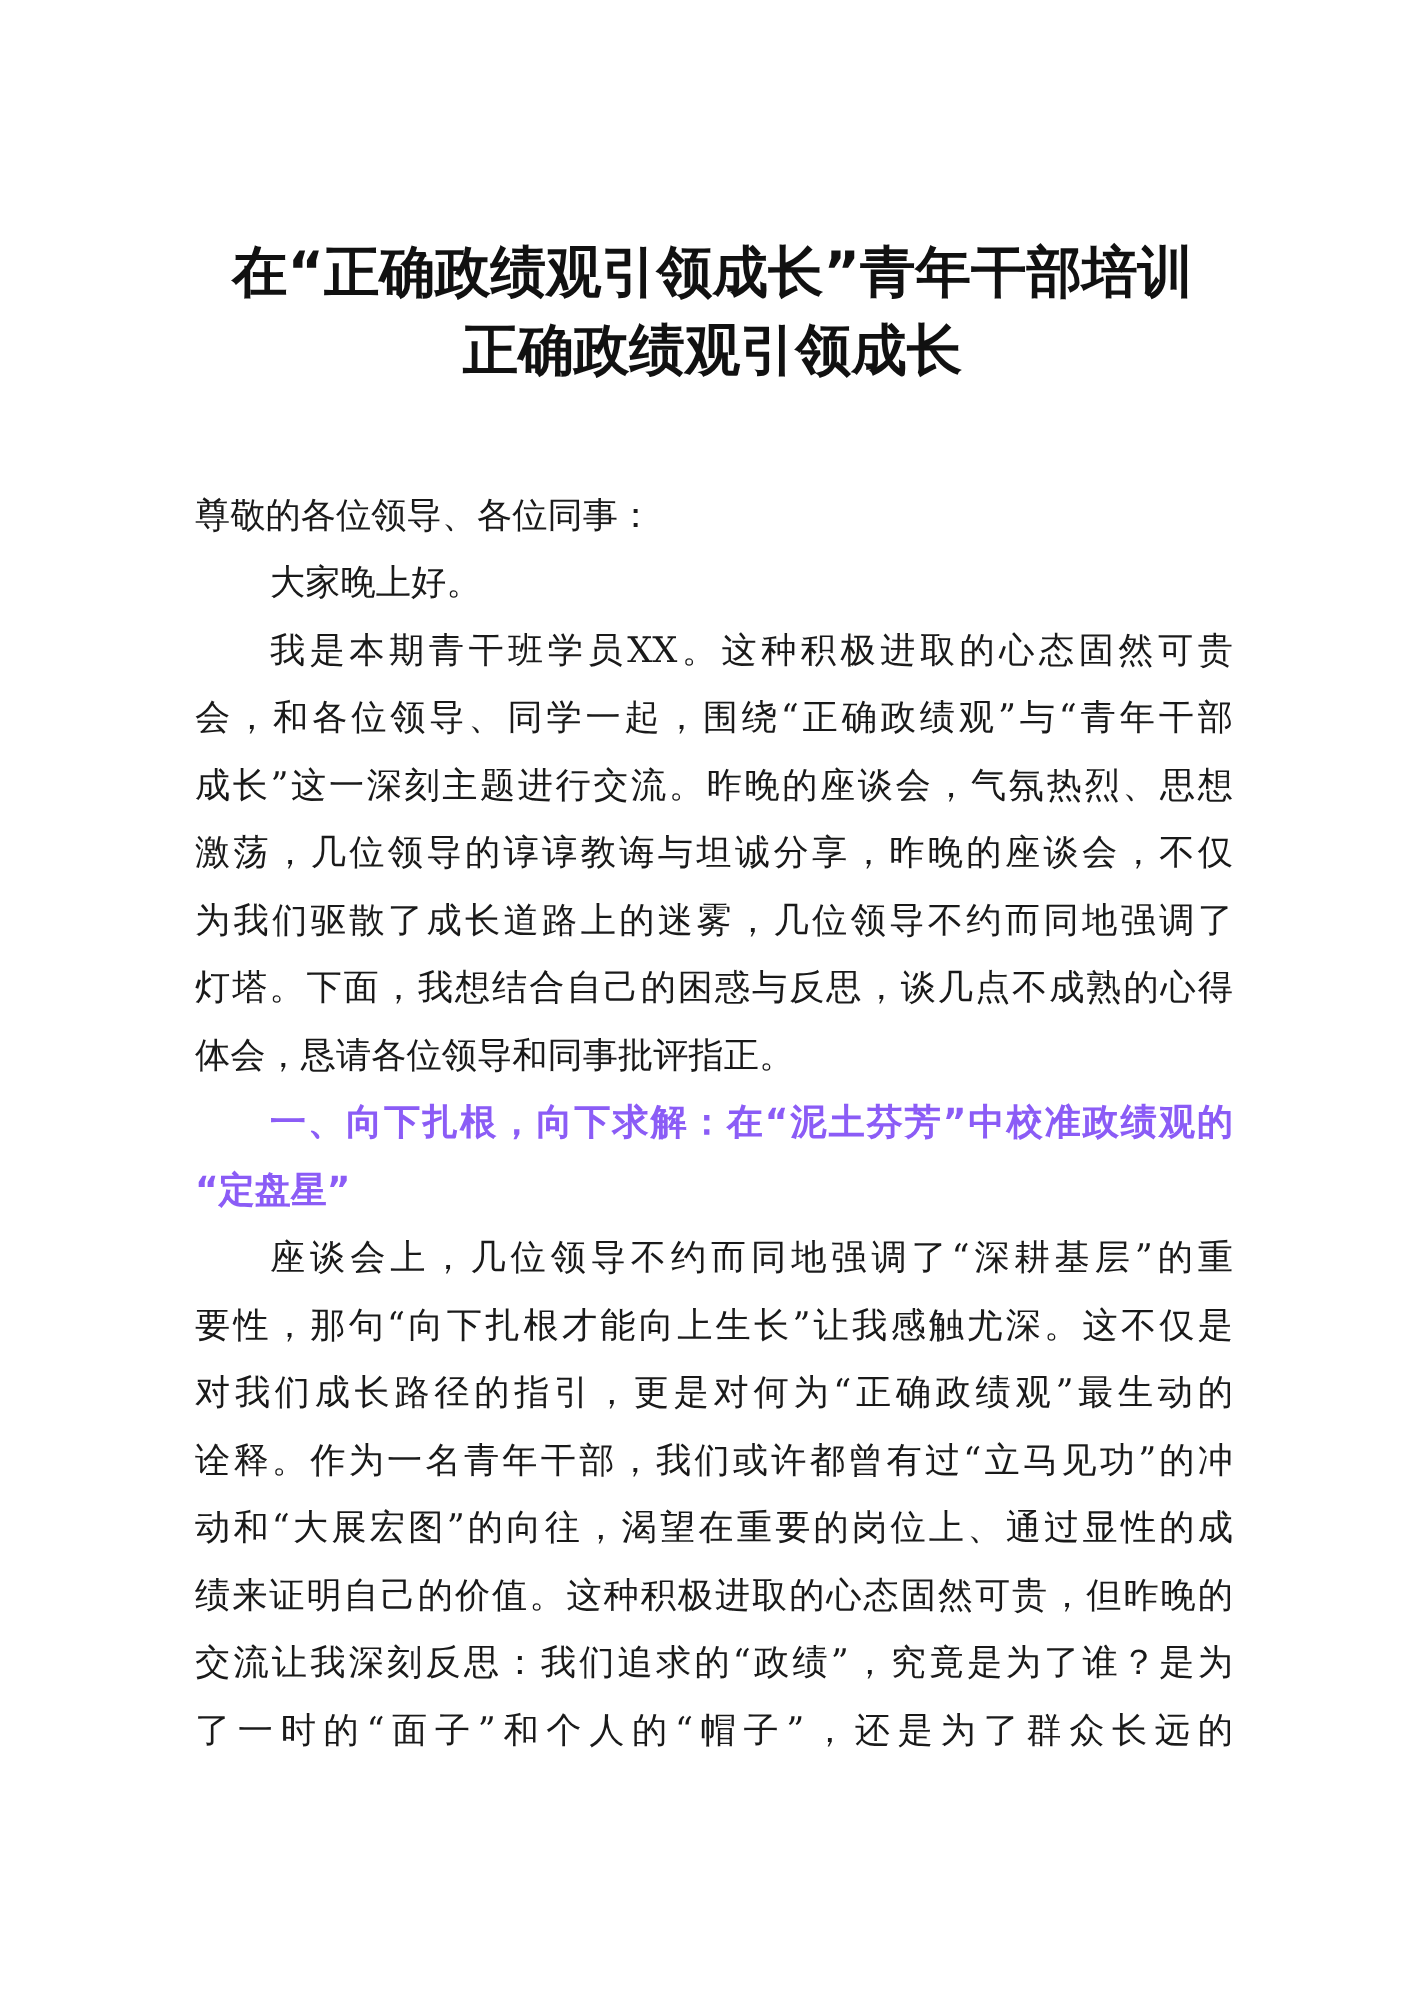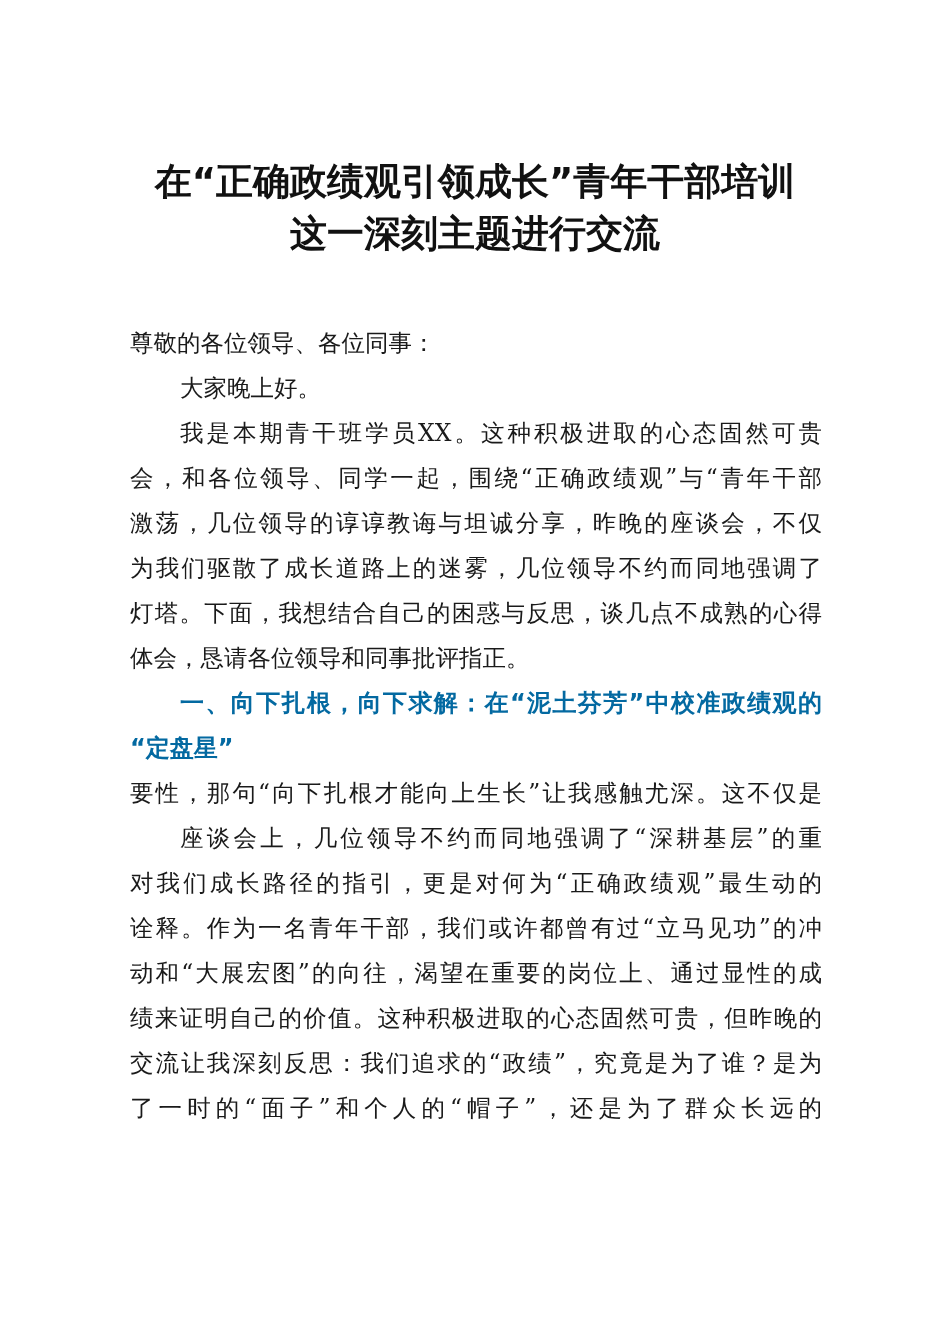--- a/index.html
+++ b/index.html
@@ -14,52 +14,53 @@
   .body {
     position: absolute; left: 130px; width: 692px; top: 321px;
     font-family: "DejaVu Serif", serif; font-size: 23.5px; color: #1a1a1a;
   }
   .line {
     height: 45px; line-height: 45px; white-space: nowrap;
     text-align: justify; text-align-last: justify;
   }
   .line.last { text-align-last: left; }
   .indent { padding-left: 50px; }
-  .heading { font-family: "DejaVu Sans", sans-serif; font-weight: bold; font-size: 24px; color: #0369a1; }
+  .heading { font-family: "DejaVu Sans", sans-serif; font-weight: bold; font-size: 24px; color: #8b5cf6; }
 </style>
 </head>
 <body>
 
 <div class="page">
   <div class="title">
     <div>在“正确政绩观引领成长”青年干部培训</div>
-    <div>这一深刻主题进行交流</div>
+    <div>正确政绩观引领成长</div>
   </div>
 
   <div class="body">
     <div class="line last">尊敬的各位领导、各位同事：</div>
     <div class="line last indent">大家晚上好。</div>
 
     <div>
       <div class="line indent">我是本期青干班学员XX。这种积极进取的心态固然可贵</div>
       <div class="line">会，和各位领导、同学一起，围绕“正确政绩观”与“青年干部</div>
+      <div class="line">成长”这一深刻主题进行交流。昨晚的座谈会，气氛热烈、思想</div>
       <div class="line">激荡，几位领导的谆谆教诲与坦诚分享，昨晚的座谈会，不仅</div>
       <div class="line">为我们驱散了成长道路上的迷雾，几位领导不约而同地强调了</div>
       <div class="line">灯塔。下面，我想结合自己的困惑与反思，谈几点不成熟的心得</div>
       <div class="line last">体会，恳请各位领导和同事批评指正。</div>
     </div>
 
     <div class="heading">
       <div class="line indent">一、向下扎根，向下求解：在“泥土芬芳”中校准政绩观的</div>
       <div class="line last">“定盘星”</div>
     </div>
 
     <div>
+      <div class="line indent">座谈会上，几位领导不约而同地强调了“深耕基层”的重</div>
       <div class="line">要性，那句“向下扎根才能向上生长”让我感触尤深。这不仅是</div>
-      <div class="line indent">座谈会上，几位领导不约而同地强调了“深耕基层”的重</div>
       <div class="line">对我们成长路径的指引，更是对何为“正确政绩观”最生动的</div>
       <div class="line">诠释。作为一名青年干部，我们或许都曾有过“立马见功”的冲</div>
       <div class="line">动和“大展宏图”的向往，渴望在重要的岗位上、通过显性的成</div>
       <div class="line">绩来证明自己的价值。这种积极进取的心态固然可贵，但昨晚的</div>
       <div class="line">交流让我深刻反思：我们追求的“政绩”，究竟是为了谁？是为</div>
       <div class="line">了一时的“面子”和个人的“帽子”，还是为了群众长远的</div>
     </div>
   </div>
 </div>
 

